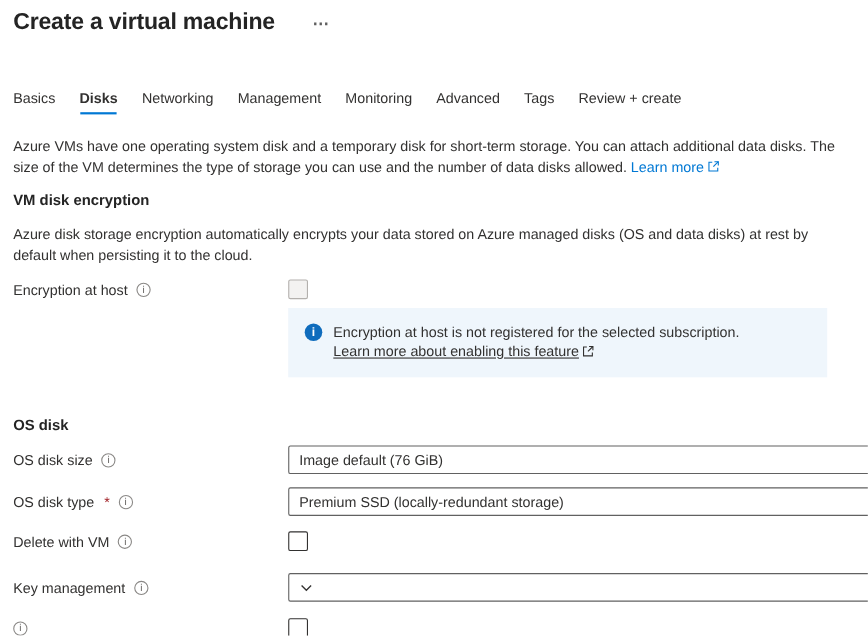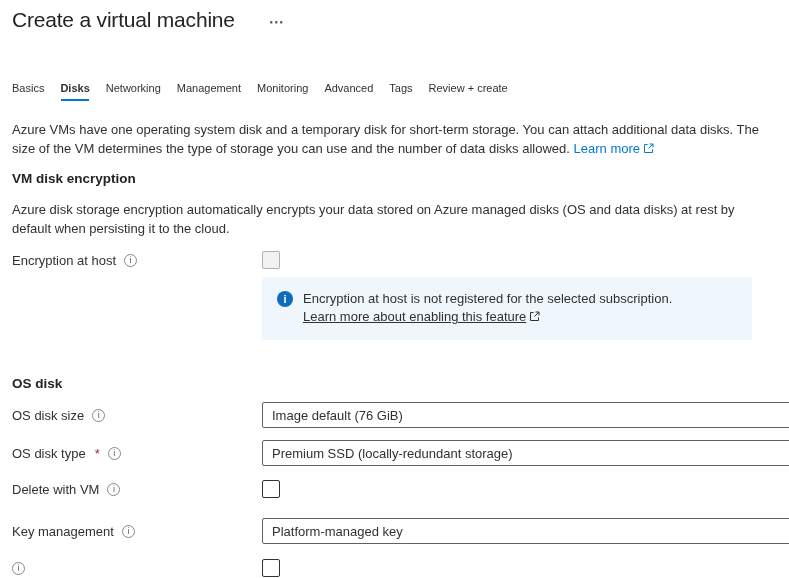--- a/index.html
+++ b/index.html
@@ -8,25 +8,25 @@
     width:789px; height:578px;
     box-sizing:border-box;
     background:#ffffff;
     font-family:"Liberation Sans", sans-serif;
     color:#323130;
     padding:8px 0 0 12px;
     overflow:hidden;
   }
   
   .header { display:flex; align-items:center; gap:32px; }
-  .page-title { margin:0; font-size:21px; font-weight:400; color:#242424; letter-spacing:-0.2px; }
+  .page-title { margin:0; font-size:21px; font-weight:700; color:#242424; letter-spacing:-0.2px; }
   .more-btn { border:none; background:none; color:#5f5f5f; font-size:15px; font-weight:700;
               padding:2px 2px 0 2px; cursor:pointer; line-height:1; }
   
-  .tabs { display:flex; gap:16px; margin-top:50px; font-size:11px; }
+  .tabs { display:flex; gap:22px; margin-top:50px; font-size:13px; }
   .tab { position:relative; cursor:pointer; padding-bottom:7px; color:#323130; }
   .tab.active { font-weight:700; }
   .tab.active::after { content:""; position:absolute; left:1px; right:1px; bottom:0;
                        height:2px; background:#0078d4; }
   
   .intro { margin-top:19px; font-size:13px; line-height:19px; max-width:752px; }
   .link { color:#0078d4; text-decoration:none; cursor:pointer; }
   .ext-icon { margin-left:3px; vertical-align:-1px; }
   .section-heading { margin-top:4px; font-size:13.5px; font-weight:700; color:#242424; }
   .section-desc { margin-top:14px; font-size:13px; line-height:19px; max-width:738px; }
@@ -174,21 +174,20 @@
         </div>
       </div>
 
       <div class="row mb15">
         <div class="label-col">
           <span>Key management</span>
           <span class="info-icon">i</span>
         </div>
         <div class="control-col">
           <div class="dropdown" role="combobox">
-            <span>Platform-managed key</span>
             <svg class="chevron" width="13" height="13" viewBox="0 0 12 12">
                 <path d="M2 4l4 4 4-4" fill="none" stroke="#323130" stroke-width="1.1"></path>
               </svg>
           </div>
         </div>
       </div>
 
       <div class="row">
         <div class="label-col">
           <span class="info-icon">i</span>

